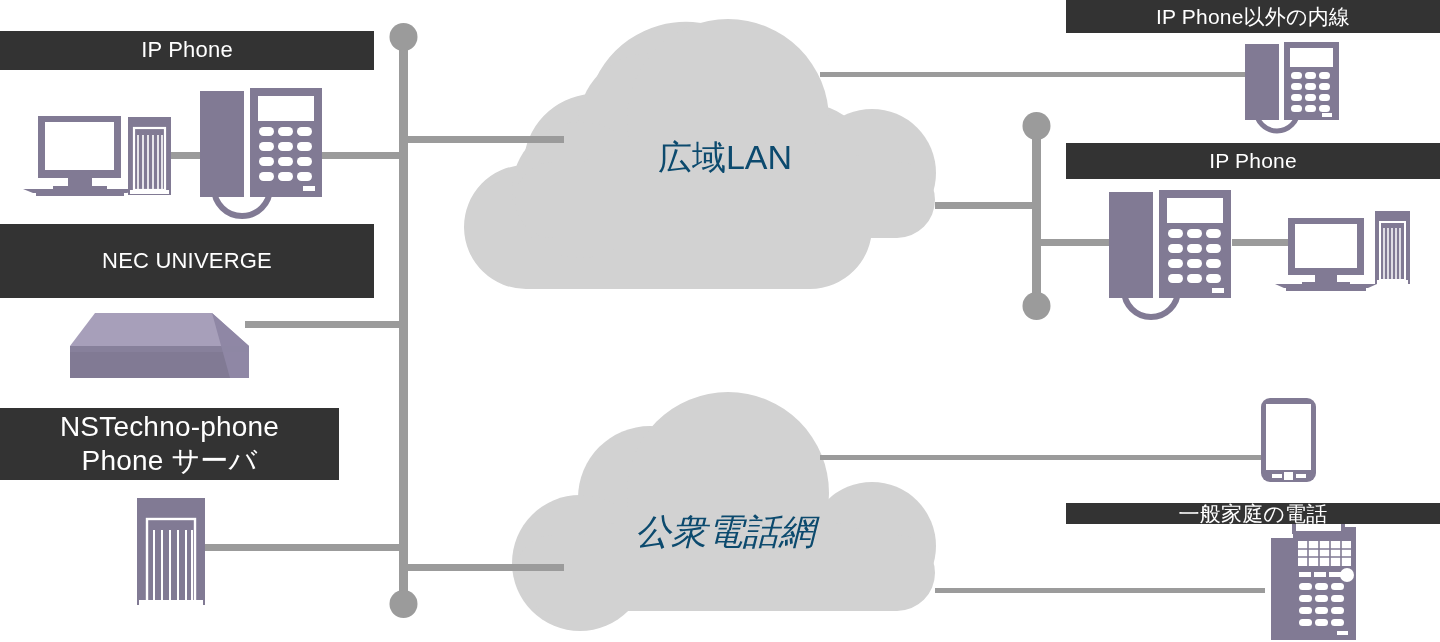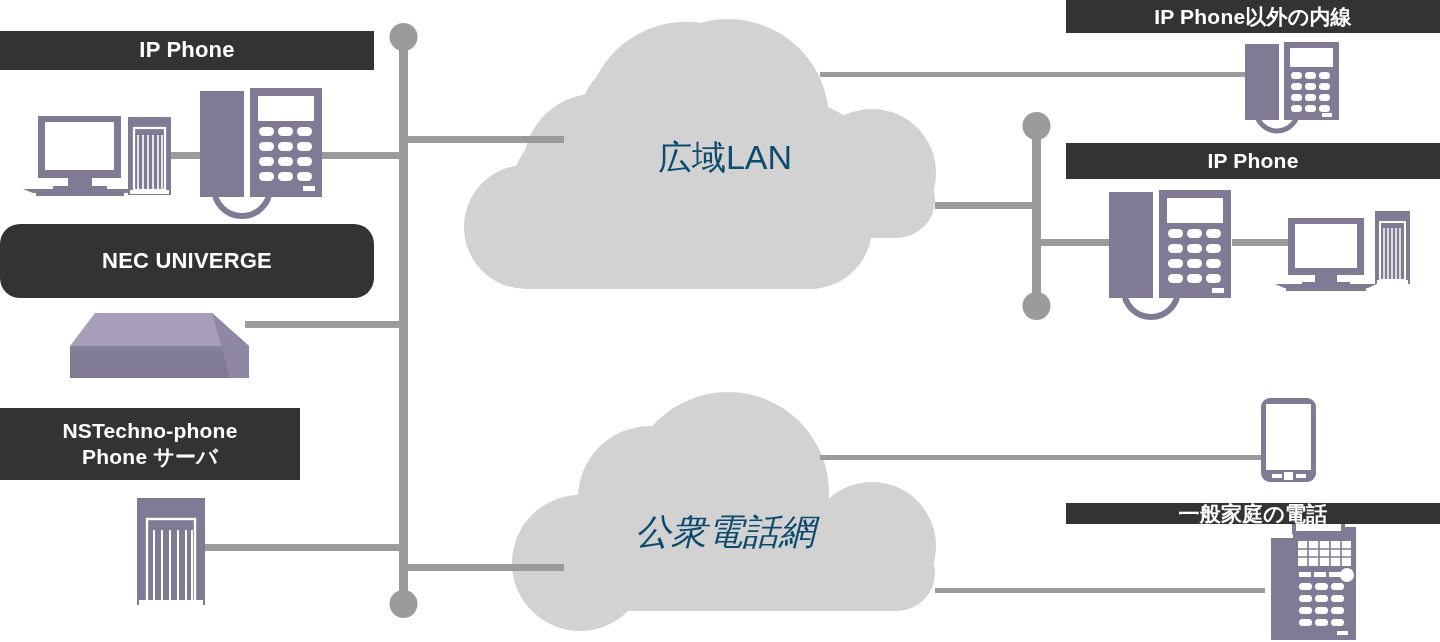--- a/index.html
+++ b/index.html
@@ -30,21 +30,20 @@
     background: #333333;
     color: #ffffff;
     display: flex;
     flex-direction: column;
     align-items: center;
     justify-content: center;
     text-align: center;
     line-height: 1.22;
     letter-spacing: 0.2px;
     box-sizing: border-box;
-    font-weight: bold;
   }
   .label-bar .ln {
     display: block;
     white-space: nowrap;
   }
   .cloud-text {
     position: absolute;
     color: #0c4a6e;
     white-space: nowrap;
     text-align: center;
@@ -303,25 +302,25 @@
     <span>広域LAN</span>
   </div>
   <div class="cloud-text" style="left:515px; top:508px; width:420px; font-size:36px;font-style:italic;">
     <span>公衆電話網</span>
   </div>
 
   <div class="label-bar" style="left:0px; top:31px; width:374px; height:39px; font-size:22px;">
     <span class="ln">IP Phone</span>
   </div>
 
-  <div class="label-bar" style="left:0px; top:224px; width:374px; height:74px; font-size:22px;border-radius:20px;">
+  <div class="label-bar" style="left:0px; top:224px; width:374px; height:74px; font-size:22px;">
     <span class="ln">NEC UNIVERGE</span>
   </div>
 
-  <div class="label-bar" style="left:0px; top:408px; width:300px; height:72px; font-size:21px;">
+  <div class="label-bar" style="left:0px; top:408px; width:339px; height:72px; font-size:28px;">
     <span class="ln">NSTechno-phone</span>
     <span class="ln">Phone サーバ</span>
   </div>
 
   <div class="label-bar" style="left:1066px; top:0px; width:374px; height:33px; font-size:21px;">
     <span class="ln">IP Phone以外の内線</span>
   </div>
 
   <div class="label-bar" style="left:1066px; top:143px; width:374px; height:36px; font-size:21px;">
     <span class="ln">IP Phone</span>

